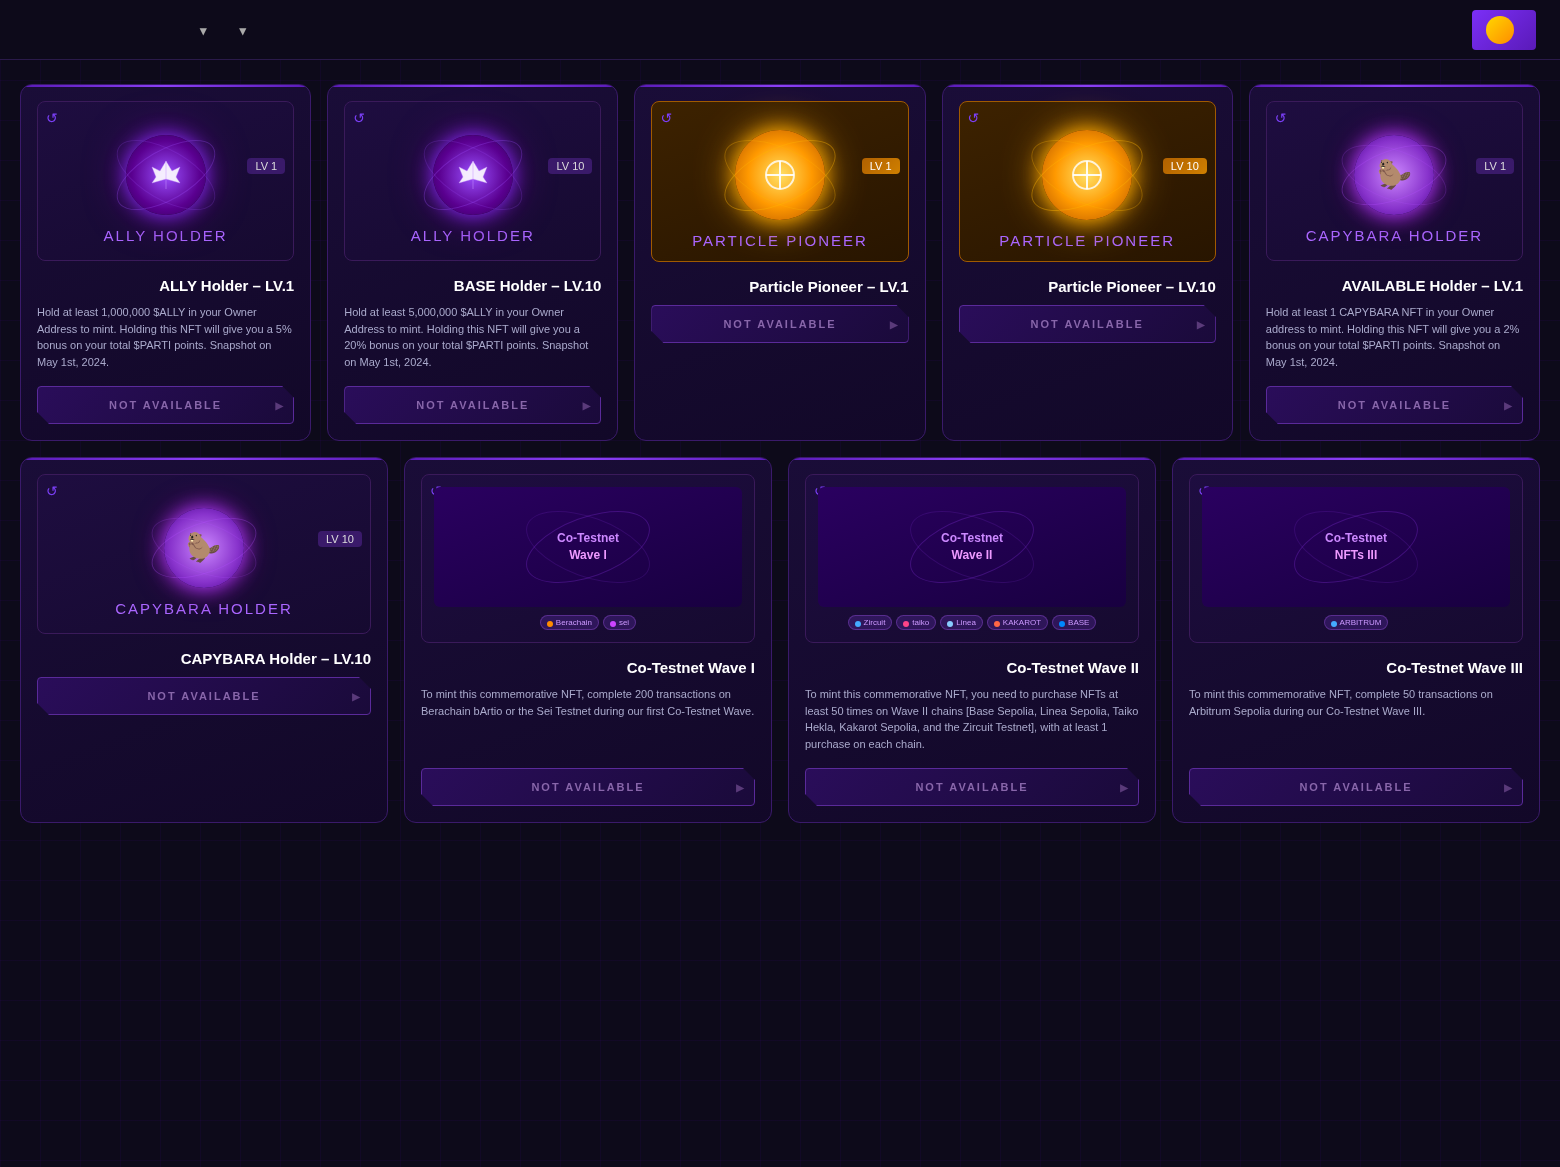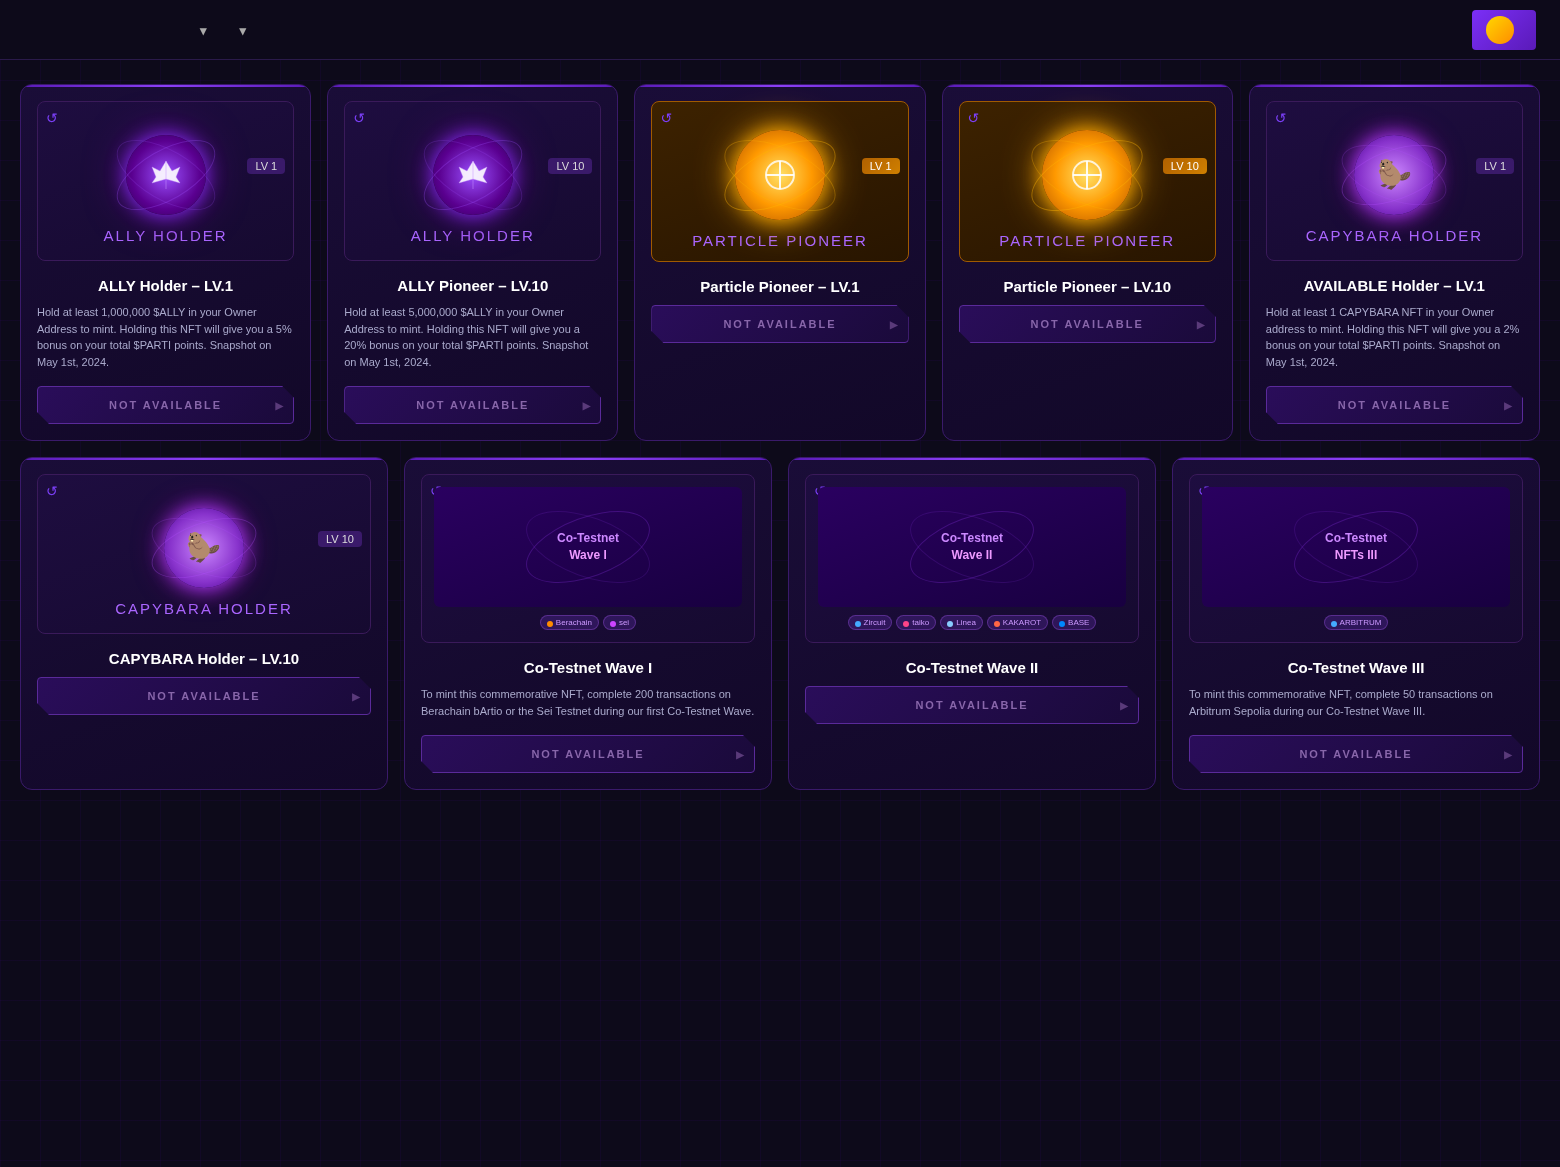--- a/index.html
+++ b/index.html
@@ -184,21 +184,21 @@
       color: #aa66ff;
       text-align: center;
       margin-top: 4px;
     }
 
     .card-title {
       font-size: 15px;
       font-weight: 700;
       color: #fff;
       margin-bottom: 10px;
-      text-align: center;
+      text-align: right;
     }
     .card-desc {
       font-size: 11px;
       color: #aaaacc;
       line-height: 1.5;
       flex: 1;
       margin-bottom: 16px;
     }
 
     .not-available-btn {
@@ -304,21 +304,21 @@
         <div style="position:absolute;width:110px;height:50px;border:1px solid rgba(160,80,255,0.3);border-radius:50%;transform:rotate(-30deg);"></div>
         <div style="position:absolute;width:110px;height:50px;border:1px solid rgba(160,80,255,0.2);border-radius:50%;transform:rotate(30deg);"></div>
         <svg width="36" height="36" viewBox="0 0 36 36" fill="none">
           <path d="M18 4 L24 14 L32 10 L28 20 L32 26 L18 22 L4 26 L8 20 L4 10 L12 14 Z" fill="rgba(255,255,255,0.9)" stroke="rgba(200,150,255,0.8)" stroke-width="0.5"></path>
           <line x1="18" y1="4" x2="18" y2="32" stroke="rgba(200,150,255,0.5)" stroke-width="1"></line>
         </svg>
       </div>
         <div class="card-label">ALLY HOLDER</div>
 
       </div>
-      <div class="card-title">ALLY Pioneer – LV.10</div>
+      <div class="card-title">BASE Holder – LV.10</div>
       <div class="card-desc">Hold at least 5,000,000 $ALLY in your Owner Address to mint. Holding this NFT will give you a 20% bonus on your total $PARTI points. Snapshot on May 1st, 2024.</div>
       <button class="not-available-btn">NOT AVAILABLE</button>
     </div>
     <div class="card" id="card-parti-lv1">
       <div class="card-image-area golden">
         <div class="refresh-icon">↺</div>
         <div class="level-badge golden-badge">LV 1</div>
 
       <div class="card-nft-image nft-golden-orb" style="width:90px;height:90px;position:relative;display:flex;align-items:center;justify-content:center;">
         <div style="position:absolute;width:120px;height:55px;border:1px solid rgba(255,180,0,0.4);border-radius:50%;transform:rotate(-25deg);"></div>
@@ -422,20 +422,21 @@
 
         <div class="chain-icons">
             <span class="chain-pill"><span class="chain-dot" style="background:#44aaff;"></span>Zircuit</span>
             <span class="chain-pill"><span class="chain-dot" style="background:#ff4488;"></span>taiko</span>
             <span class="chain-pill"><span class="chain-dot" style="background:#88ccff;"></span>Linea</span>
             <span class="chain-pill"><span class="chain-dot" style="background:#ff6644;"></span>KAKAROT</span>
             <span class="chain-pill"><span class="chain-dot" style="background:#0088ff;"></span>BASE</span>
           </div>
       </div>
       <div class="card-title">Co-Testnet Wave II</div>
+      <div class="card-desc">To mint this commemorative NFT, you need to purchase NFTs at least 50 times on Wave II chains [Base Sepolia, Linea Sepolia, Taiko Hekla, Kakarot Sepolia, and the Zircuit Testnet], with at least 1 purchase on each chain.</div>
       <button class="not-available-btn">NOT AVAILABLE</button>
     </div>
     <div class="card" id="card-cotest-wave3">
       <div class="card-image-area">
         <div class="refresh-icon">↺</div>
 
       <div style="width:100%;min-height:120px;background:linear-gradient(160deg,#2a0060,#180040);border-radius:6px;display:flex;flex-direction:column;align-items:center;justify-content:center;position:relative;padding:10px;">
         <div style="position:absolute;width:130px;height:60px;border:1px solid rgba(160,60,255,0.25);border-radius:50%;transform:rotate(-20deg);"></div>
         <div style="position:absolute;width:130px;height:60px;border:1px solid rgba(160,60,255,0.15);border-radius:50%;transform:rotate(20deg);"></div>
         <div style="font-size:12px;font-weight:700;color:#cc88ff;text-align:center;line-height:1.4;position:relative;">Co-Testnet<br><span style="color:#ee99ff;">NFTs III</span></div>

